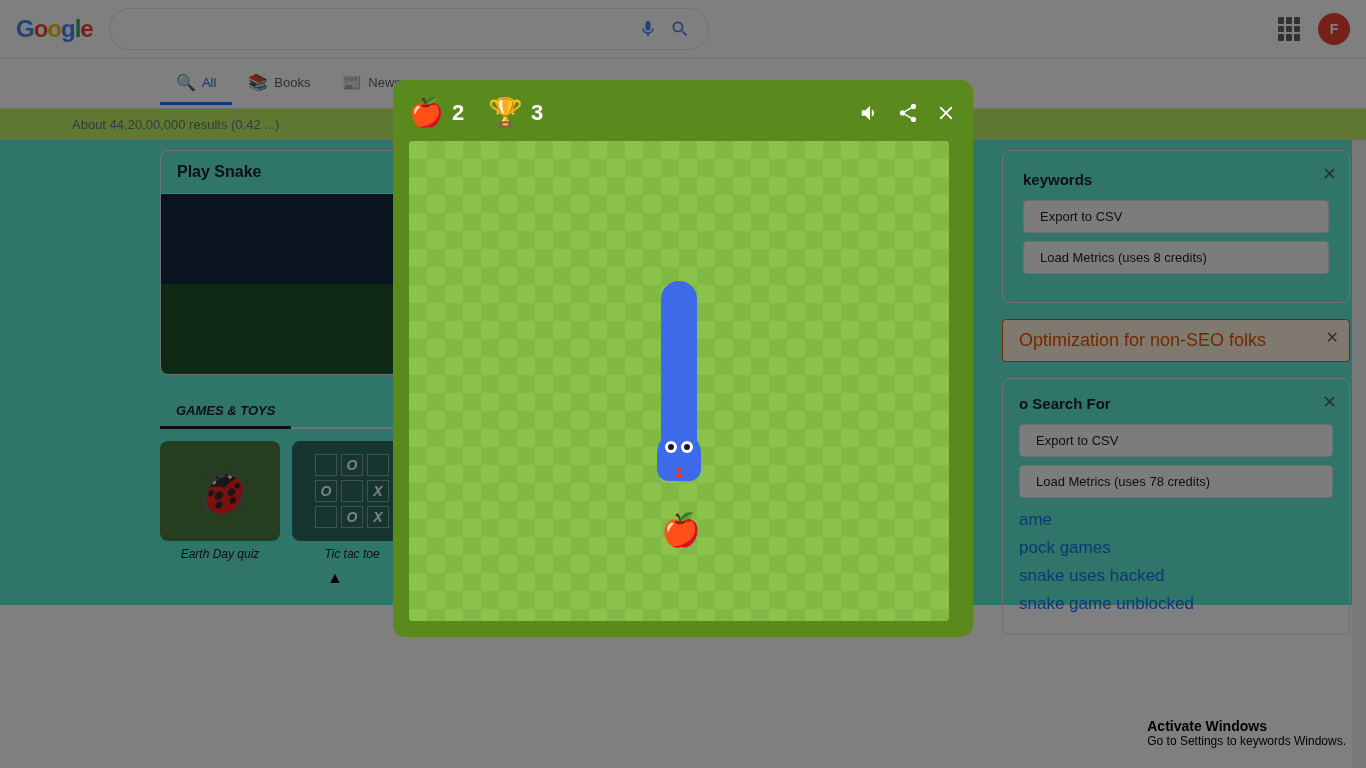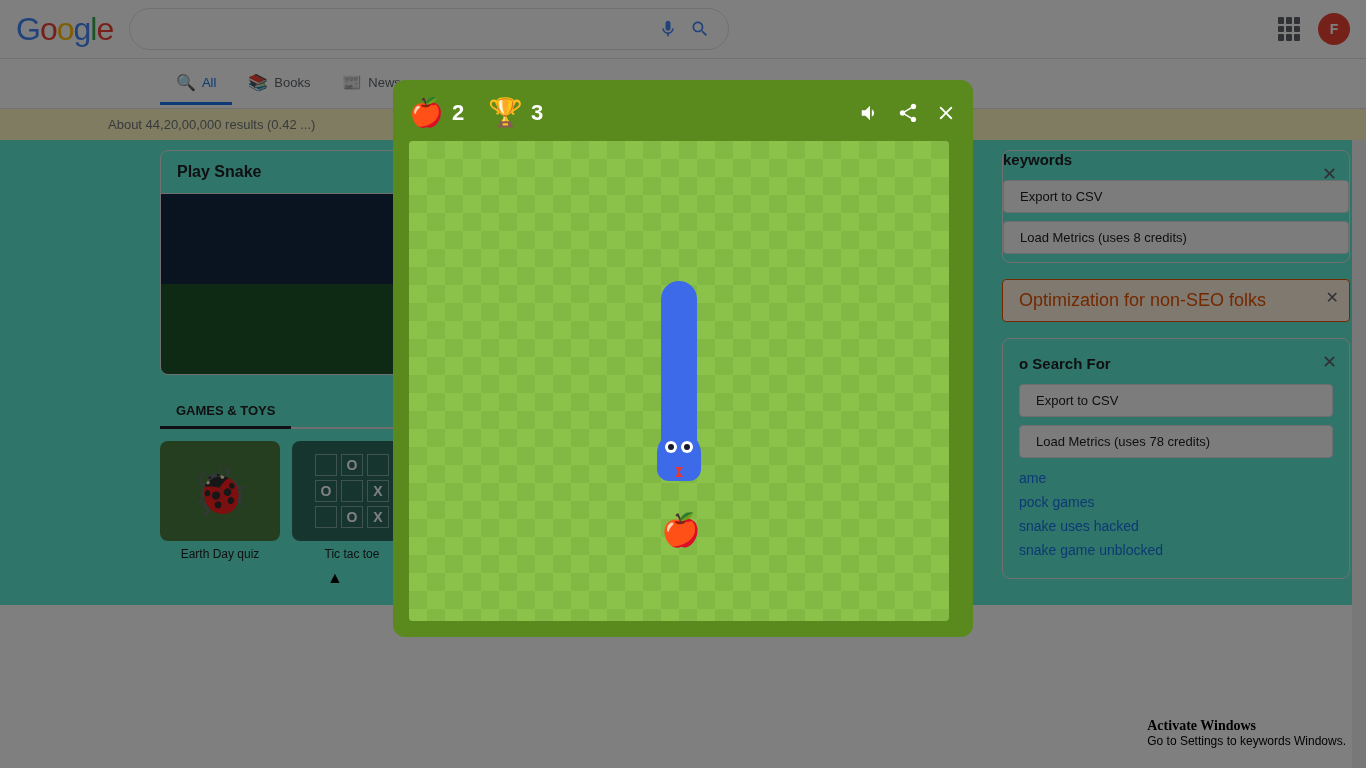--- a/index.html
+++ b/index.html
@@ -17,22 +17,22 @@
       display: flex;
       align-items: center;
       padding: 8px 16px;
       border-bottom: 1px solid #e0e0e0;
       gap: 16px;
       background: #fff;
       position: relative;
       z-index: 1;
     }
     .google-logo {
-      font-size: 32px;
-      font-weight: normal;
+      font-size: 24px;
+      font-weight: bold;
       letter-spacing: -1px;
       flex-shrink: 0;
     }
     .google-logo .g { color: #4285F4; }
     .google-logo .o1 { color: #EA4335; }
     .google-logo .o2 { color: #FBBC05; }
     .google-logo .g2 { color: #4285F4; }
     .google-logo .l { color: #34A853; }
     .google-logo .e { color: #EA4335; }
 
@@ -116,24 +116,24 @@
       margin-bottom: -1px;
     }
     .search-tab.active {
       color: #1a73e8;
       border-bottom-color: #1a73e8;
     }
     .tab-icon { font-size: 16px; }
 
     
     .result-count {
-      padding: 8px 108px;
+      padding: 8px 72px;
       font-size: 13px;
       color: #70757a;
-      background: #fef9c3;
+      background: #bef264;
       position: relative;
       z-index: 1;
     }
 
     
     .main-content {
       display: flex;
       position: relative;
       background: #5eead4;
     }
@@ -169,20 +169,21 @@
     }
     .preview-overlay {
       position: absolute;
       top: 0; left: 0; right: 0; bottom: 0;
       background: rgba(0,0,0,0.3);
     }
 
     
     .games-section {
       margin-top: 17px;
+      font-style: italic;
     }
     .games-tabs {
       display: flex;
       border-bottom: 2px solid #e0e0e0;
       margin-bottom: 12px;
     }
     .games-tab {
       padding: 8px 16px;
       font-size: 13px;
       color: #5f6368;
@@ -262,21 +263,21 @@
       width: 380px;
       padding: 10px 16px;
       position: absolute;
       right: 0;
       top: 0;
     }
 
     .keyword-card {
       border: 1px solid #e0e0e0;
       border-radius: 8px;
-      padding: 0;
+      padding: 20px;
       margin-bottom: 16px;
       position: relative;
     }
     .card-close {
       position: absolute;
       top: 12px;
       right: 12px;
       cursor: pointer;
       color: #5f6368;
       font-size: 18px;
@@ -302,40 +303,39 @@
 
     .search-for-card {
       border: 1px solid #e0e0e0;
       border-radius: 8px;
       padding: 16px;
       position: relative;
     }
     .related-link {
       display: block;
       color: #1a73e8;
-      font-size: 14px;
+      font-size: 17px;
       text-decoration: none;
       padding: 4px 0;
       cursor: pointer;
     }
 
     
     .windows-activation {
       position: fixed;
       bottom: 20px;
       right: 20px;
       font-size: 12px;
       color: #000;
       text-align: left;
       z-index: 1;
     }
     .windows-activation .title {
       font-weight: bold;
       font-size: 14px;
-      font-family: Liberation Serif, serif;
     }
 
     
     .modal-overlay {
       position: fixed;
       top: 0; left: 0; right: 0; bottom: 0;
       background: rgba(0,0,0,0.5);
       z-index: 100;
       display: flex;
       align-items: flex-start;

